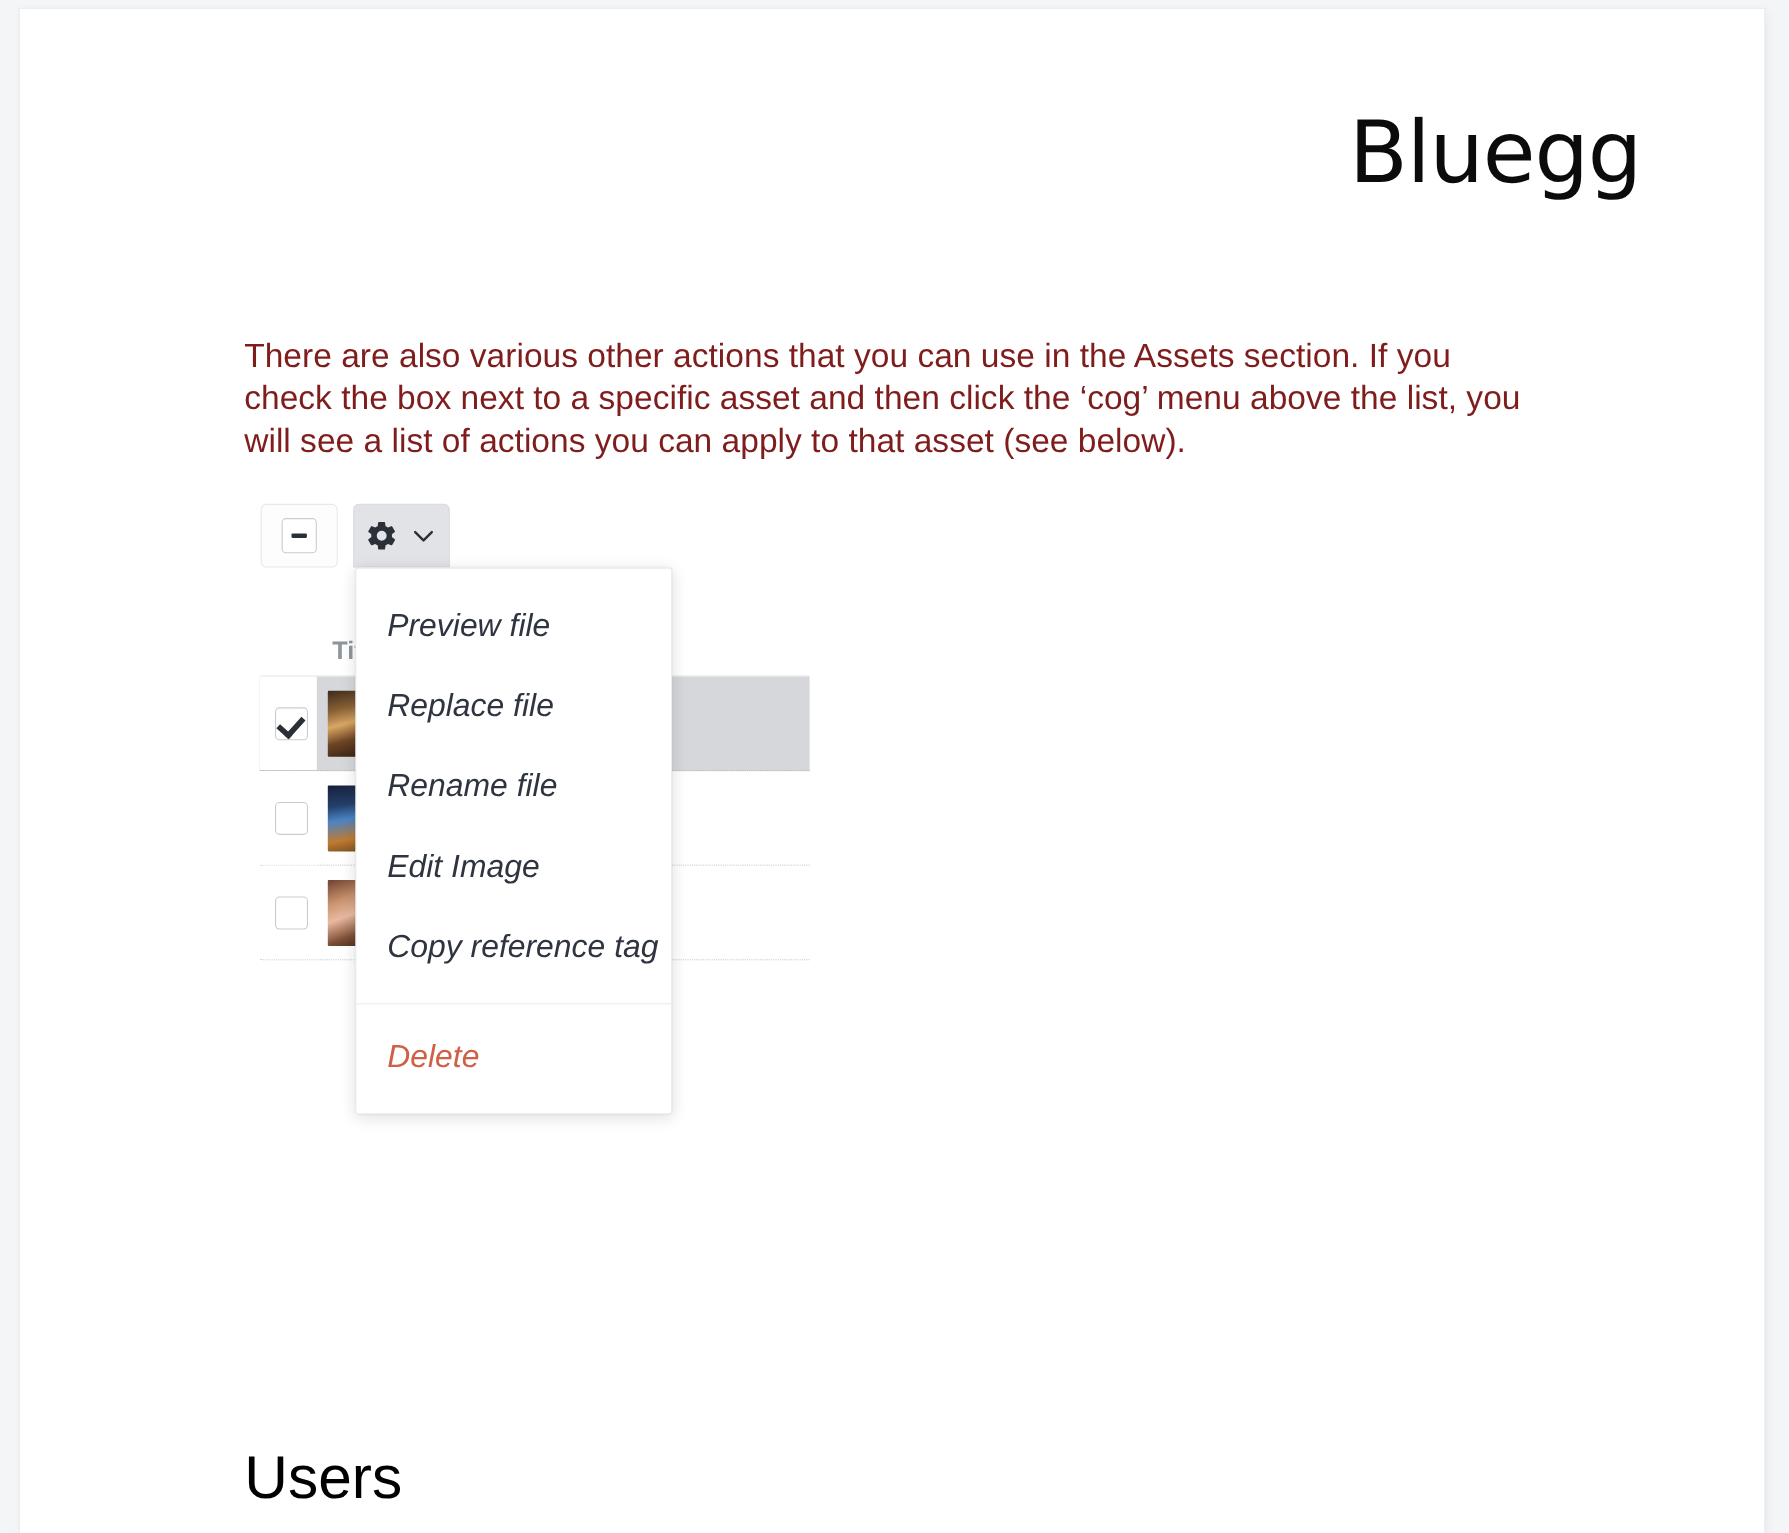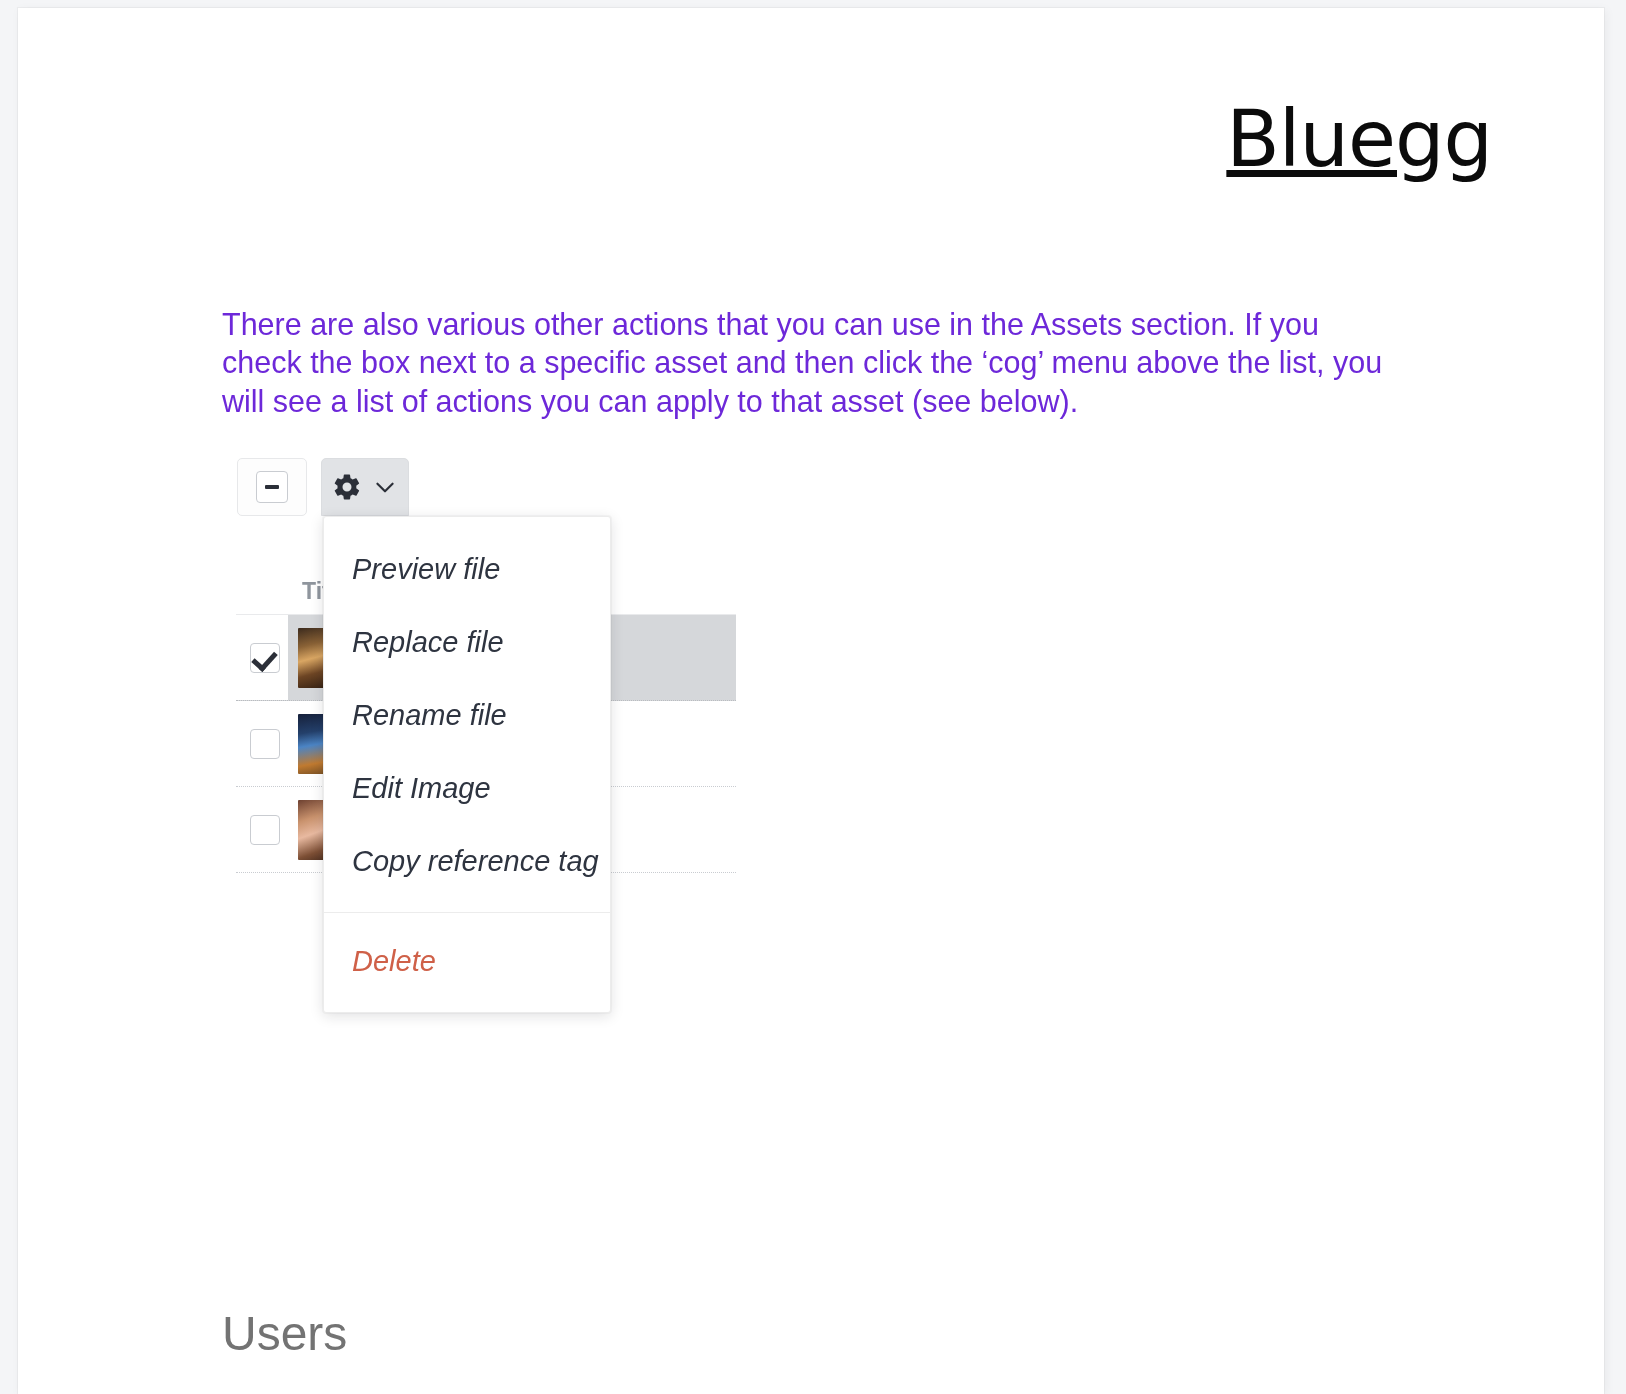--- a/index.html
+++ b/index.html
@@ -31,32 +31,31 @@
     position: absolute;
     right: 112px;
     top: 92px;
     font-size: 78px;
     line-height: 1;
     letter-spacing: -1px;
     color: #0b0b0b;
     font-family: "DejaVu Sans", sans-serif;
     font-weight: 400;
     font-stretch: normal;
-    text-decoration: underline;
   }
 
   
   .intro {
     position: absolute;
     left: 204px;
     top: 266px;
     width: 1172px;
     font-size: 30.5px;
     line-height: 38.5px;
-    color: #6d28d9;
+    color: #7f1d1d;
     font-family: "Liberation Sans", sans-serif;
   }
 
   
   .widget {
     position: absolute;
     left: 204px;
     top: 440px;
     width: 900px;
   }
@@ -223,23 +222,23 @@
     background: #ececec;
     margin: 14px 0 12px 0;
   }
   .menu-item.danger { color: #cf6048; }
 
   
   .users-h {
     position: absolute;
     left: 204px;
     top: 1262px;
-    font-size: 48px;
+    font-size: 55px;
     line-height: 1;
-    color: #737373;
+    color: #000000;
     font-family: "Liberation Sans", sans-serif;
     font-weight: 400;
   }
 </style>
 </head>
 <body>
 
 <div class="page-sheet">
 
   <div class="brand">Bluegg</div>

